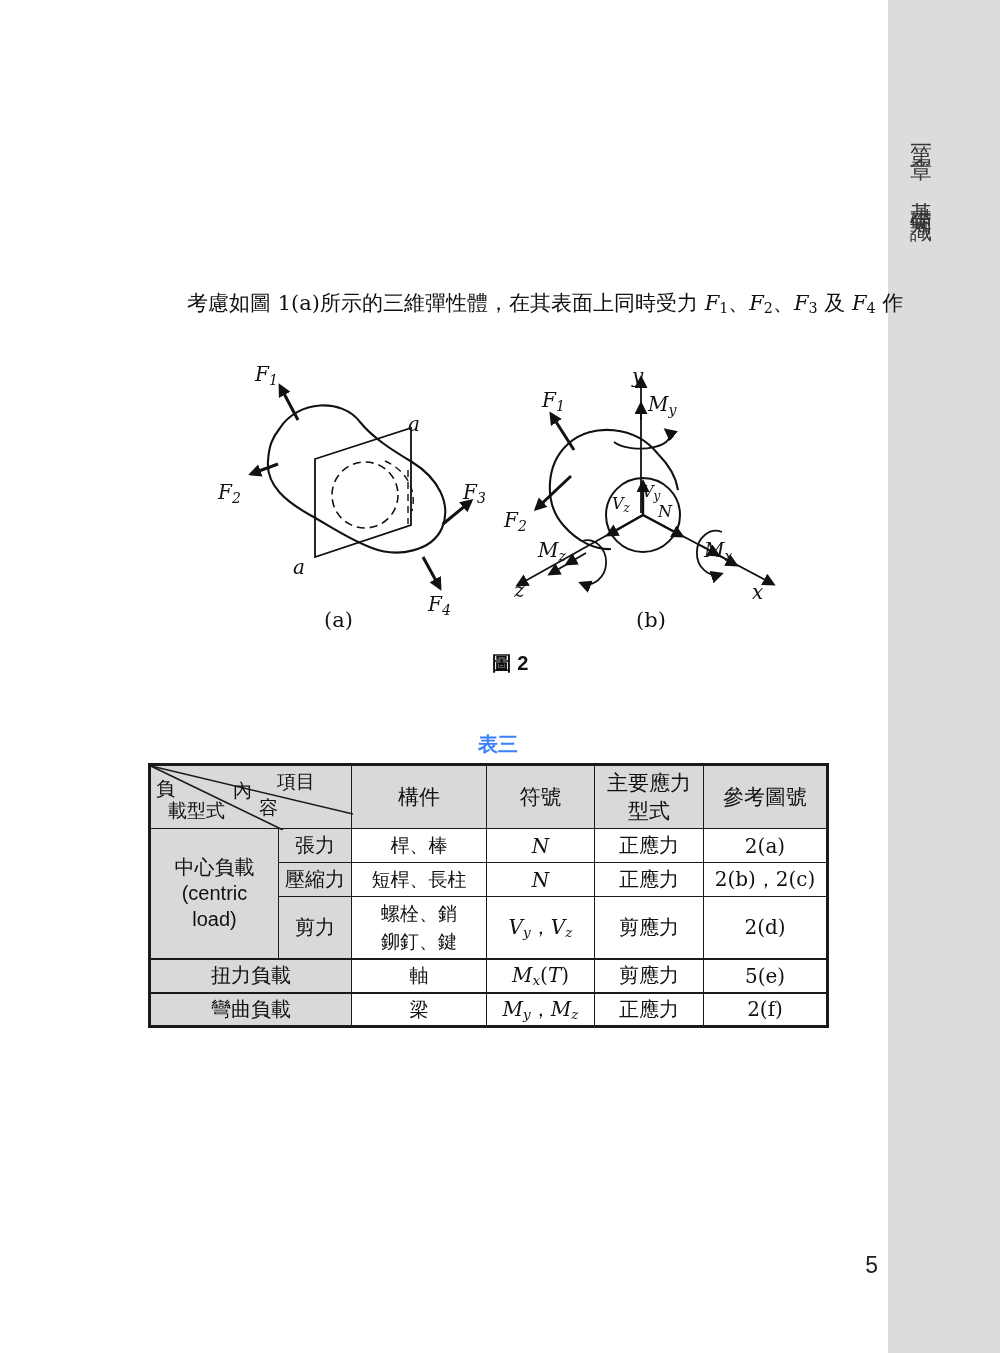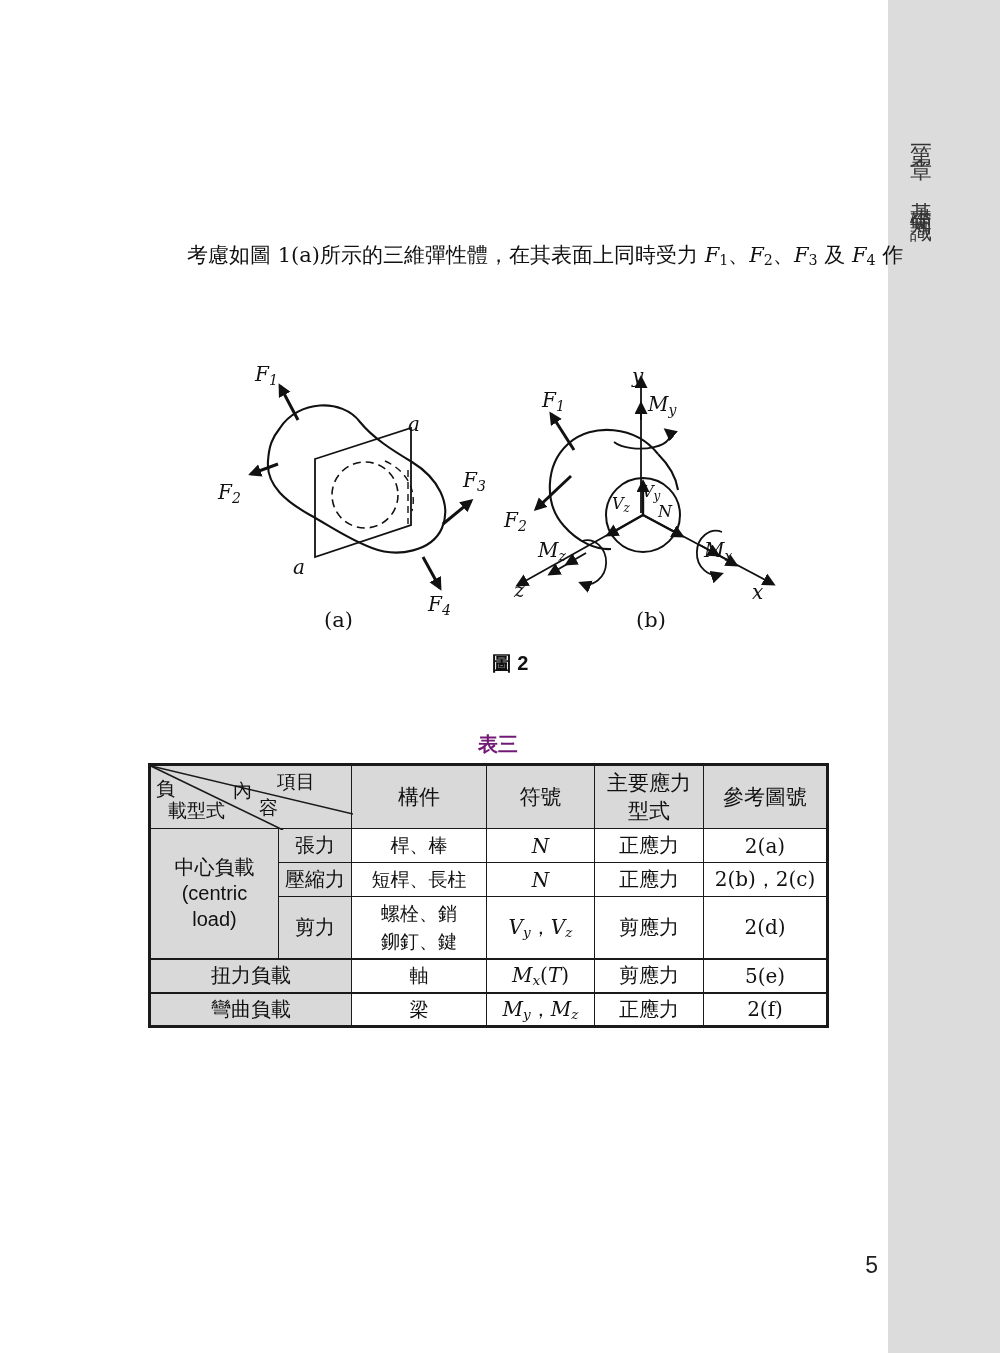--- a/index.html
+++ b/index.html
@@ -23,37 +23,37 @@
   .deco{position:absolute;left:650px;top:24px;width:48px;height:30px;}
   .deco i{position:absolute;display:block;}
   .deco .d1{left:0;top:2px;width:13px;height:13px;background:#8b8b8b;}
   .deco .d2{left:12px;top:14px;width:11px;height:12px;background:#d9d9d9;}
   .deco .d3{left:22px;top:1px;width:14px;height:14px;background:#f6f6f6;}
   .deco .d4{left:35px;top:14px;width:13px;height:13px;background:#9a9a9a;}
   
   .para{position:absolute;left:148px;top:236px;width:712px;
         font-family:"DejaVu Serif","Liberation Serif",serif;font-size:21px;line-height:38px;color:#111;}
   .pline{white-space:nowrap;}
-  .pline.indent{text-indent:39px;}
+  .pline.indent{text-indent:39px;margin-top:48px;}
   .seg-i{font-style:italic;font-family:"DejaVu Serif","Liberation Serif",serif;}
   .seg-sub{font-size:0.68em;vertical-align:-0.22em;}
   
   .figsvg{position:absolute;}
   .fig-label{position:absolute;font-family:"DejaVu Serif","Liberation Serif",serif;
              font-size:20px;color:#111;white-space:nowrap;}
   .fig-label .base{font-style:italic;}
   .fig-label .fsub{font-size:14px;font-style:italic;vertical-align:-0.25em;}
   .fig-label.small{font-size:16px;}
   .fig-label.small .fsub{font-size:12px;}
   .fig-sublabel{position:absolute;font-family:"DejaVu Serif","Liberation Serif",serif;font-size:21px;color:#111;}
   .fig-caption{position:absolute;left:470px;top:650px;width:80px;text-align:center;
                font-size:20px;font-weight:600;color:#111;}
   
   .tcaption{position:absolute;left:448px;top:731px;width:100px;text-align:center;
-            font-size:20px;font-weight:600;color:#701a75;}
+            font-size:20px;font-weight:600;color:#3b82f6;}
   table.tbl{position:absolute;left:148px;top:763px;border-collapse:collapse;table-layout:fixed;
             font-size:20px;color:#111;}
   table.tbl td{border:1.4px solid #1a1a1a;text-align:center;vertical-align:middle;padding:0;}
   table.tbl{border:3px solid #1a1a1a;}
   td.graycell{background:var(--table_label_bg,#d9d9d9);}
   td.thickright{border-right:2.6px solid #1a1a1a;}
   tr.thicktop td{border-top:2.6px solid #1a1a1a;}
   td.corner{position:relative;background:var(--table_label_bg,#d9d9d9);border-bottom:2.6px solid #1a1a1a;
             border-right:2.6px solid #1a1a1a;}
   td.hcell{background:var(--table_label_bg,#d9d9d9);border-bottom:2.6px solid #1a1a1a;font-size:21px;}
@@ -132,21 +132,21 @@
     <path d="M 168,96 C 146,68 102,64 78,86 C 55,107 54,146 74,168 C 88,184 106,192 121,191" fill="none" stroke="#111" stroke-width="2.1"></path>
     <path d="M 168,96 C 178,106 186,118 188,132" fill="none" stroke="#111" stroke-width="2.1"></path>
 
     <line x1="84" y1="92" x2="61" y2="56" stroke="#111" stroke-width="3" marker-end="url(#ah)"></line>
     <line x1="81" y1="118" x2="46" y2="151" stroke="#111" stroke-width="3" marker-end="url(#ah)"></line>
   </svg>
 
   <span class="fig-label" style="left:255px;top:362px"><span class="base">F</span><span class="fsub">1</span></span>
   <span class="fig-label" style="left:408px;top:412px"><span class="base">a</span></span>
   <span class="fig-label" style="left:218px;top:480px"><span class="base">F</span><span class="fsub">2</span></span>
-  <span class="fig-label" style="left:463px;top:468px"><span class="base">F</span><span class="fsub">3</span></span>
+  <span class="fig-label" style="left:463px;top:480px"><span class="base">F</span><span class="fsub">3</span></span>
   <span class="fig-label" style="left:428px;top:592px"><span class="base">F</span><span class="fsub">4</span></span>
   <span class="fig-label" style="left:293px;top:555px"><span class="base">a</span></span>
   <span class="fig-sublabel" style="left:324px;top:608px">(a)</span>
 
   <span class="fig-label" style="left:632px;top:364px"><span class="base">y</span></span>
   <span class="fig-label" style="left:648px;top:392px"><span class="base">M</span><span class="fsub">y</span></span>
   <span class="fig-label" style="left:542px;top:388px"><span class="base">F</span><span class="fsub">1</span></span>
   <span class="fig-label" style="left:504px;top:508px"><span class="base">F</span><span class="fsub">2</span></span>
   <span class="fig-label small" style="left:612px;top:494px"><span class="base">V</span><span class="fsub">z</span></span>
   <span class="fig-label small" style="left:642px;top:482px"><span class="base">V</span><span class="fsub">y</span></span>

